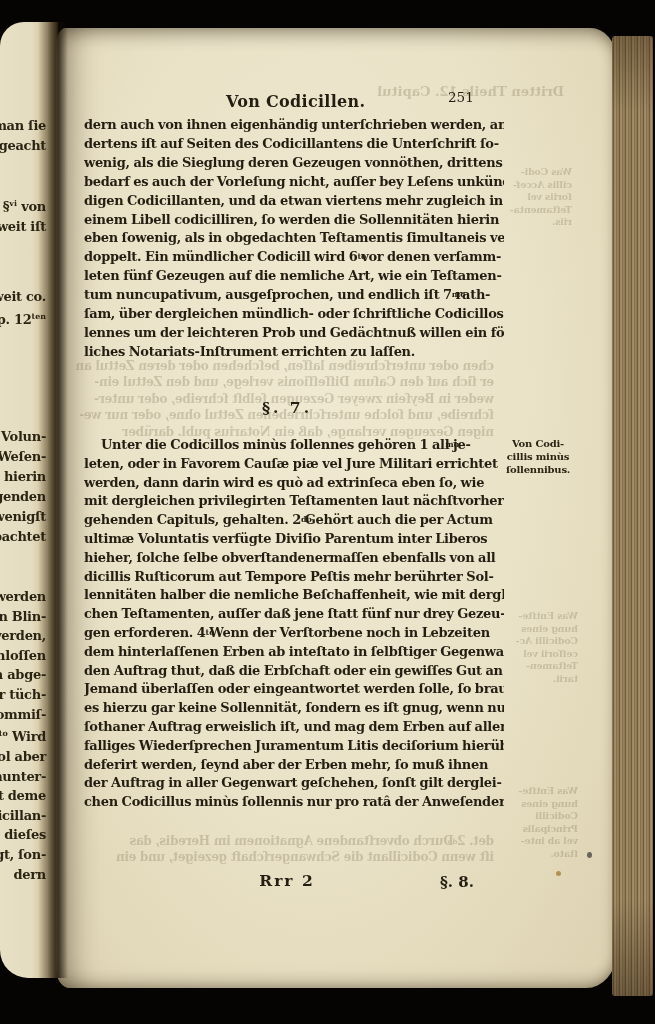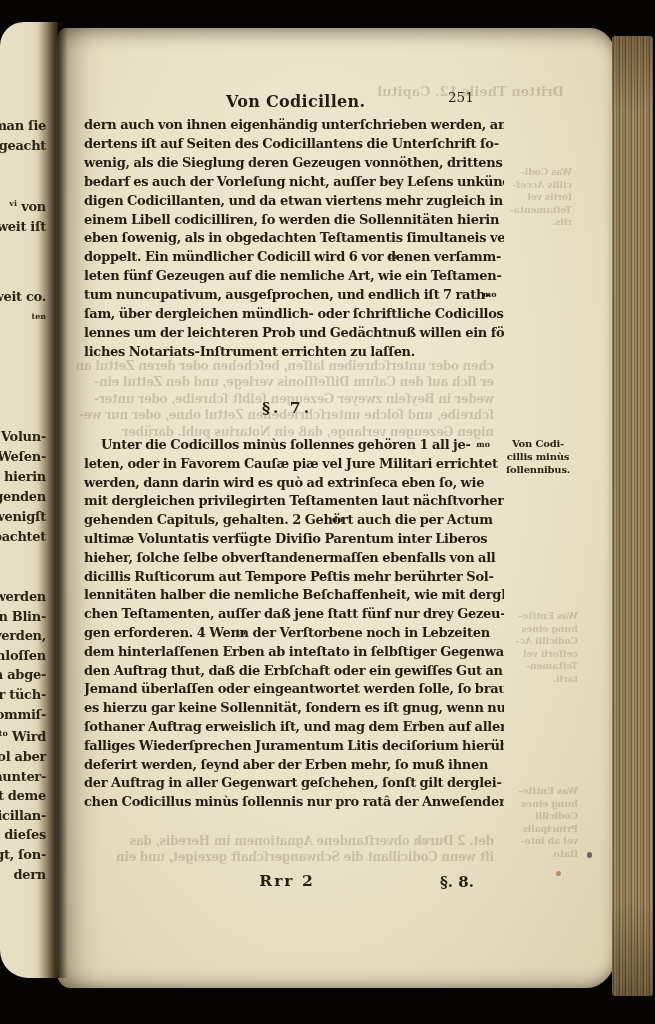--- a/index.html
+++ b/index.html
@@ -40,21 +40,21 @@
 
   .ink{color:#241e12;}
   .running-header{top:56px;left:170px;font-size:16px;font-weight:700;letter-spacing:.3px;white-space:nowrap;margin-top:8px;}
   .pagenum{top:61px;left:392px;font-size:13.5px;font-weight:400;}
 
   .block{font-size:13px;font-weight:700;letter-spacing:-0.3px;word-spacing:-0.5px;}
   .block .tl{position:relative;white-space:nowrap;overflow:hidden;}
   .block .tl.fi{text-indent:17px;}
   .para1{top:88px;left:28px;width:420px;line-height:18.9px;}
   .para2{top:408px;left:28px;width:420px;line-height:18.8px;}
-  sup{font-size:61%;vertical-align:super;letter-spacing:0;margin-left:31px;}
+  sup{font-size:61%;vertical-align:super;letter-spacing:0;}
 
   .sect-heading{top:370px;left:28px;width:406px;text-align:center;font-size:15.5px;font-weight:700;letter-spacing:3px;}
 
   .margin-note{top:410px;left:440px;width:84px;font-size:10px;font-weight:700;line-height:12.8px;color:#2b2413;letter-spacing:-0.2px;text-align:center;}
   .margin-note .tl{position:relative;white-space:nowrap;}
 
   .footer-sig{top:843px;left:28px;width:406px;text-align:center;font-size:15.5px;font-weight:700;letter-spacing:2px;}
   .footer-catch{top:845px;left:384px;font-size:15px;font-weight:700;}
 
   

